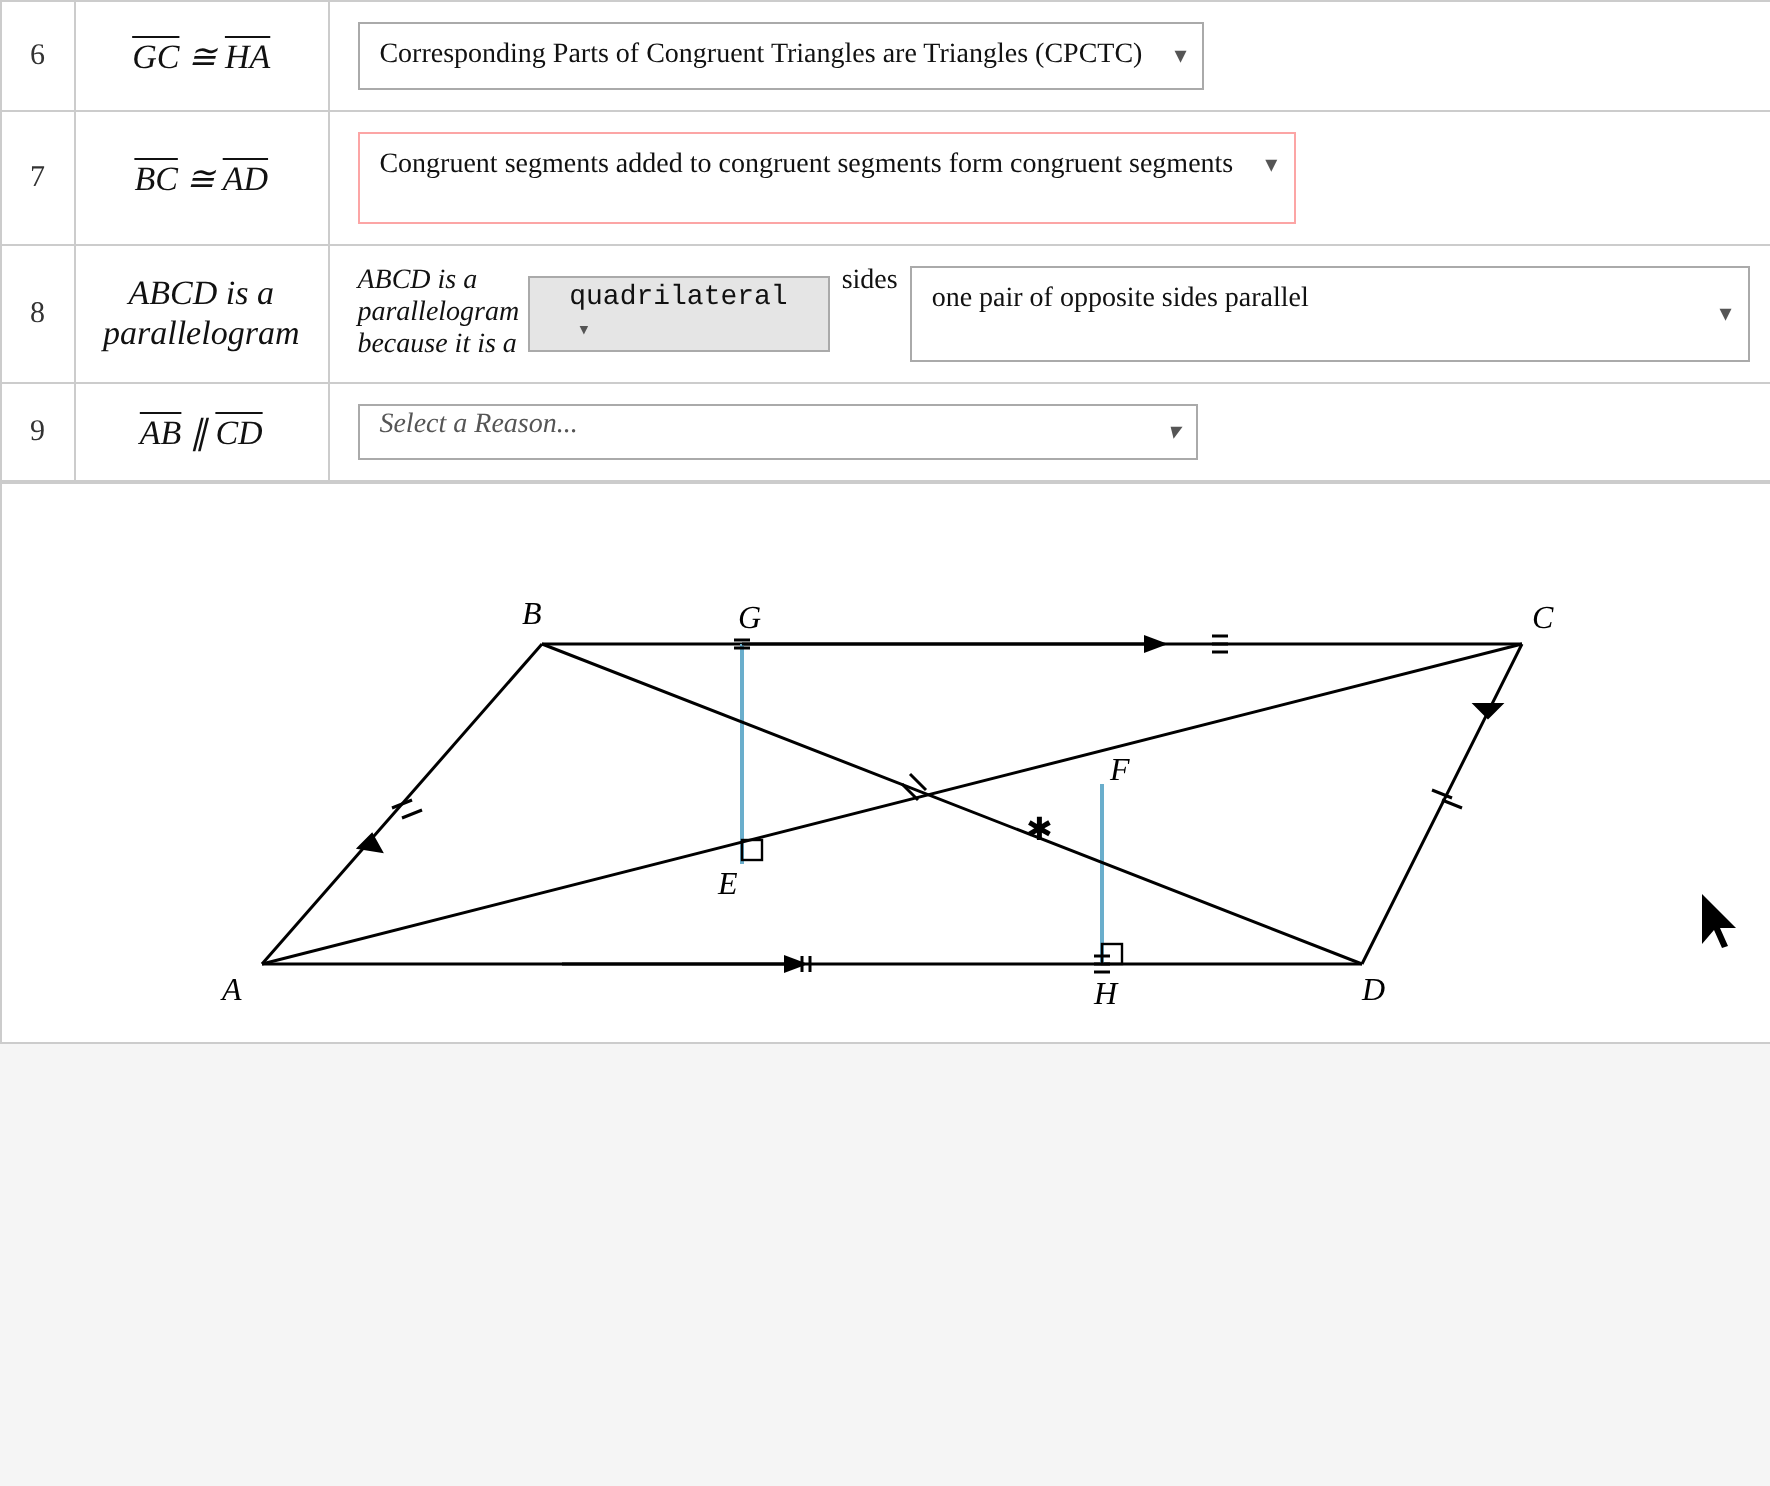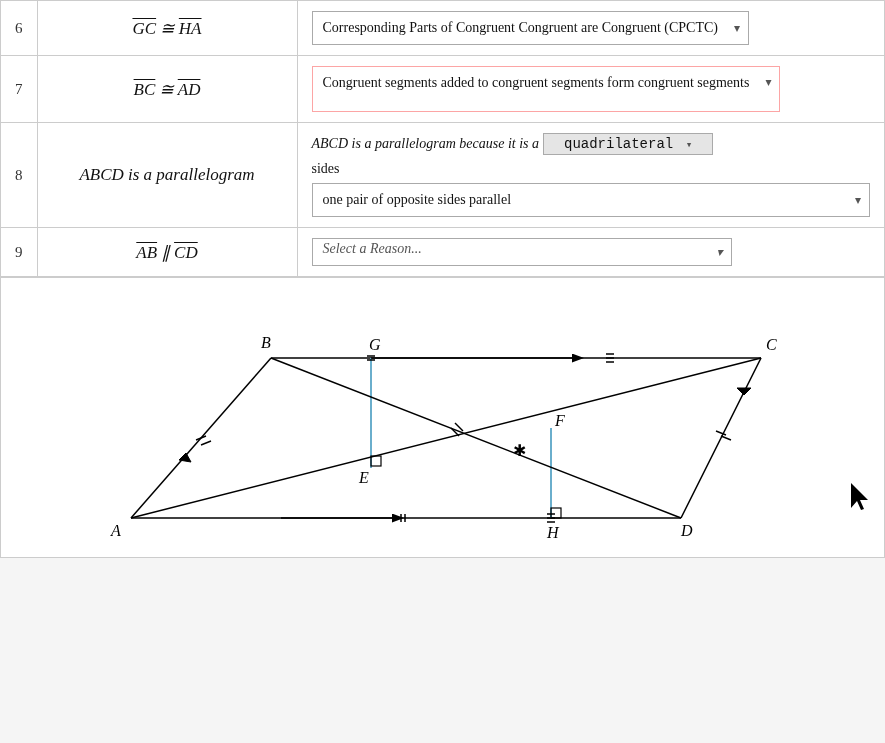--- a/index.html
+++ b/index.html
@@ -78,21 +78,21 @@
     .reason-box-multi .chevron {
       position: absolute;
       right: 8px;
       top: 8px;
       font-size: 12px;
       color: #555;
     }
 
     .select-row-8 {
       display: flex;
-      flex-direction: column;
+      flex-direction: row;
       gap: 6px;
     }
 
     .inline-select {
       display: inline-flex;
       align-items: center;
       gap: 4px;
     }
 
     .select-dropdown {
@@ -155,21 +155,21 @@
 <table class="main-table">
   <tbody>
 
     <tr>
       <td class="row-num">6</td>
       <td class="statement-cell">
         <span><span style="text-decoration:overline;">GC</span> ≅ <span style="text-decoration:overline;">HA</span></span>
       </td>
       <td class="reason-cell">
         <div class="reason-box">
-          <span>Corresponding Parts of Congruent Congruent are Congruent (CPCTC)</span>
+          <span>Corresponding Parts of Congruent Triangles are Triangles (CPCTC)</span>
           <span class="chevron">▾</span>
         </div>
       </td>
     </tr>
 
     <tr>
       <td class="row-num">7</td>
       <td class="statement-cell">
         <span><span style="text-decoration:overline;">BC</span> ≅ <span style="text-decoration:overline;">AD</span></span>
       </td>

